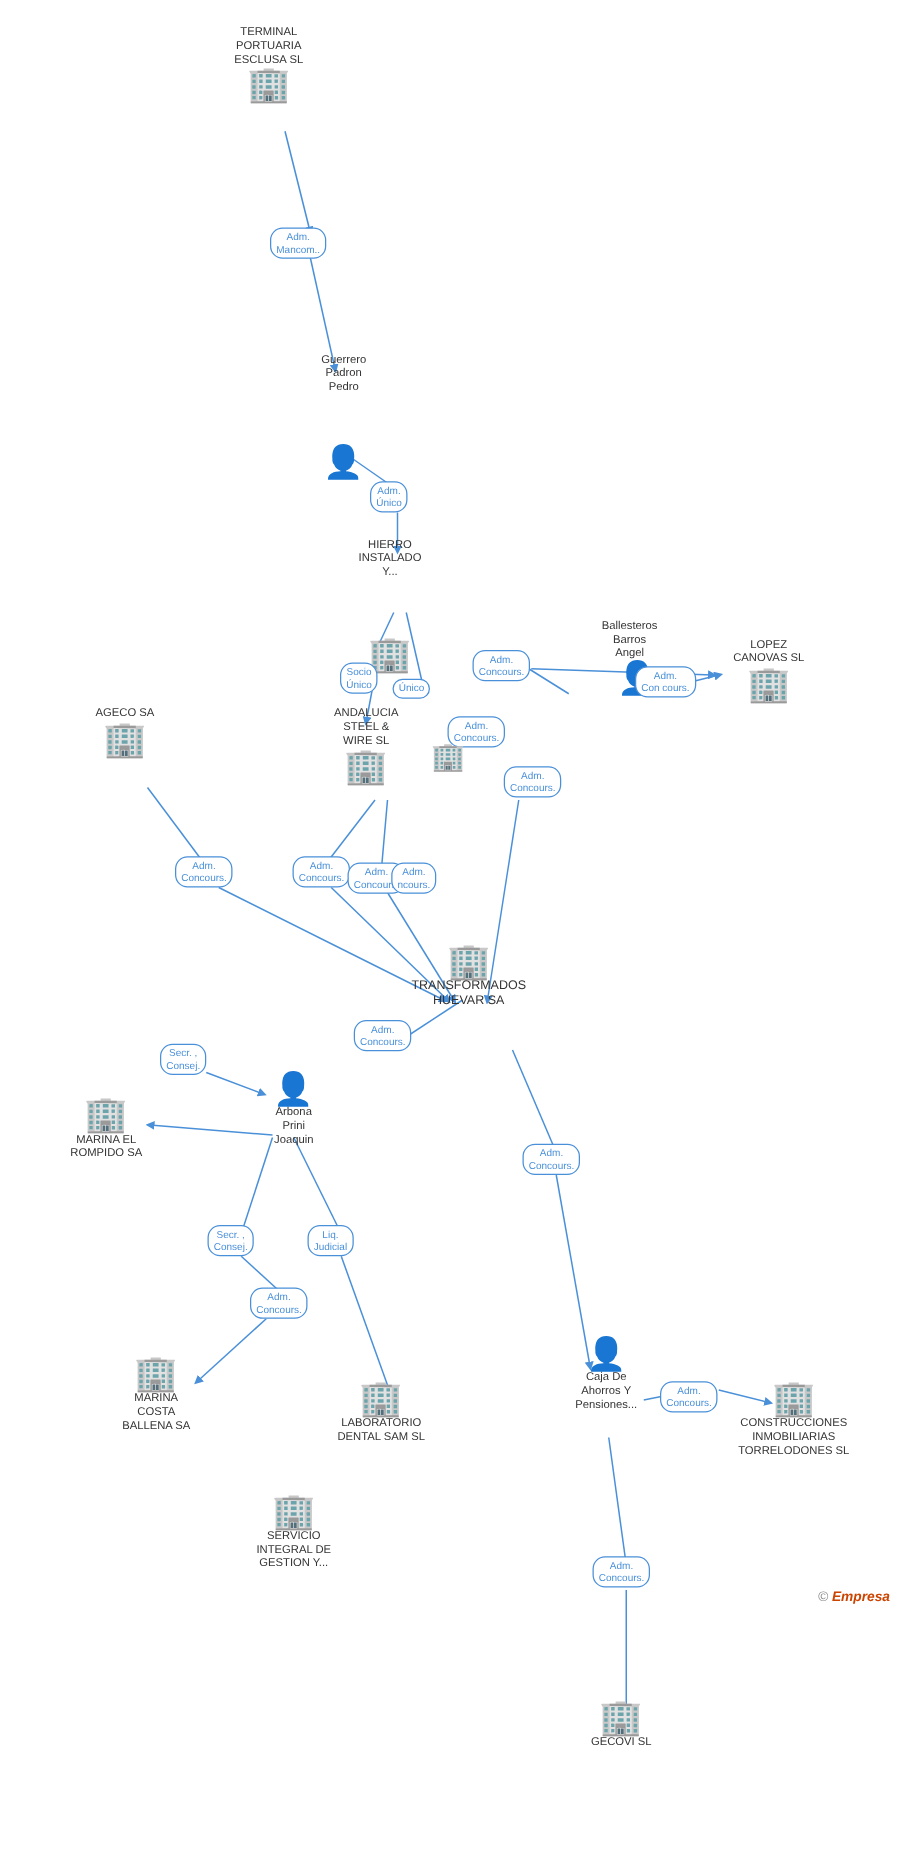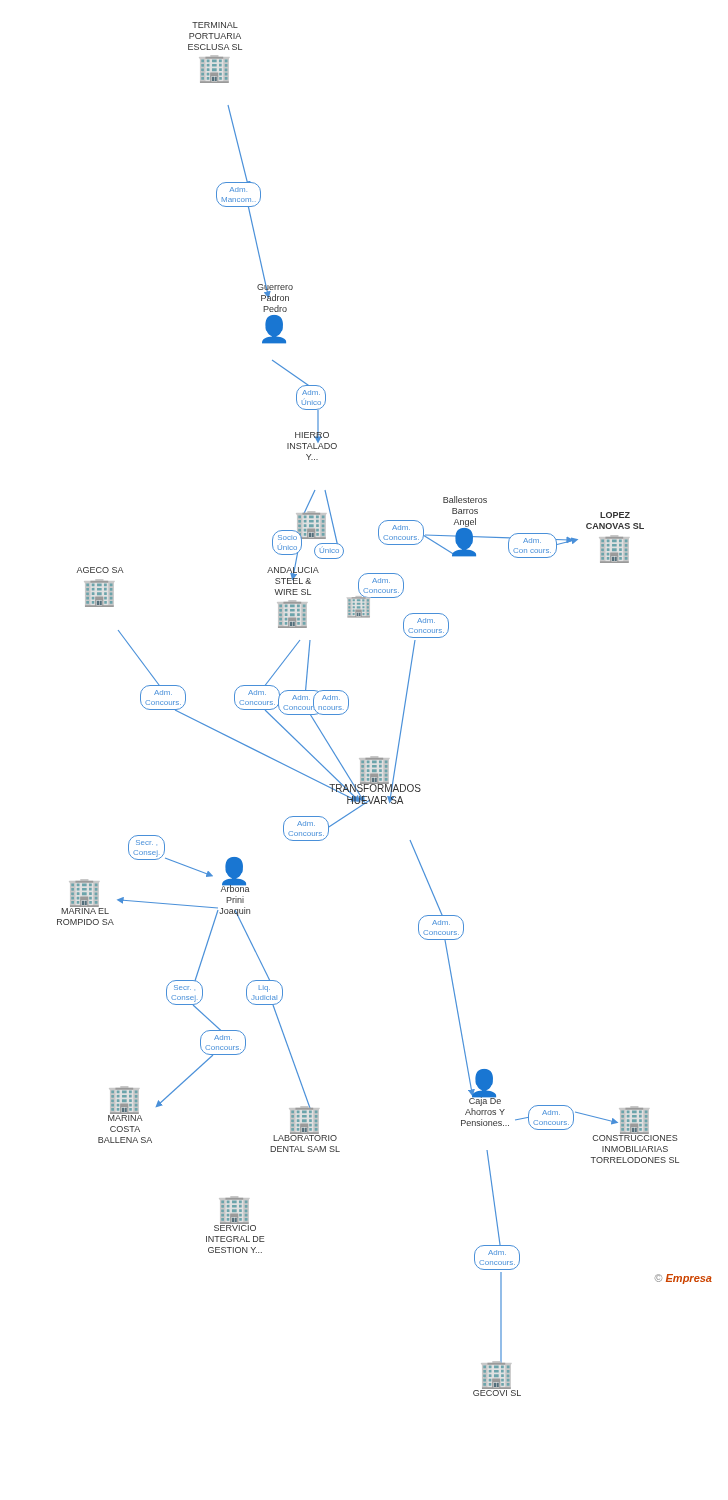--- a/index.html
+++ b/index.html
@@ -156,21 +156,21 @@
     <div class="node-label" style="white-space:pre-line;">TERMINAL
 PORTUARIA
 ESCLUSA SL</div>
     <div class="building-icon">🏢</div>
   </div>
 
   <div class="node" style="left:216px; top:182px;">
     <div class="badge">Adm.<br>Mancom..</div>
   </div>
 
-  <div class="node" style="left:235px; top:282px; width:80px;">
+  <div class="node" style="left:235px; top:282px; width:80px;gap:40px;">
     <div class="node-label">Guerrero<br>Padron<br>Pedro</div>
     <div class="person-icon">👤</div>
   </div>
 
   <div class="node" style="left:296px; top:385px;">
     <div class="badge">Adm.<br>Único</div>
   </div>
 
   <div class="node" style="left:272px; top:430px; width:80px;gap:46px;">
     <div class="node-label">HIERRO<br>INSTALADO<br>Y...</div>
@@ -178,30 +178,30 @@
   </div>
 
   <div class="node" style="left:272px; top:530px;">
     <div class="badge">Socio<br>Único</div>
   </div>
 
   <div class="node" style="left:314px; top:543px;">
     <div class="badge">Único</div>
   </div>
 
-  <div class="node" style="left:420px; top:495px; width:90px;">
+  <div class="node" style="left:436px; top:495px; width:90px;align-items:flex-end;">
     <div class="node-label">Ballesteros<br>Barros<br>Angel</div>
     <div class="person-icon">👤</div>
   </div>
 
   <div class="node" style="left:378px; top:520px;">
     <div class="badge">Adm.<br>Concours.</div>
   </div>
 
-  <div class="node" style="left:575px; top:510px; width:80px;font-weight:bold;">
+  <div class="node" style="left:575px; top:510px; width:80px;">
     <div class="node-label">LOPEZ<br>CANOVAS SL</div>
     <div class="building-icon">🏢</div>
   </div>
 
   <div class="node" style="left:508px; top:533px;">
     <div class="badge">Adm.<br>Con cours.</div>
   </div>
 
   <div class="node" style="left:248px; top:565px; width:90px;">
     <div class="node-label">ANDALUCIA<br>STEEL &amp;<br>WIRE SL</div>

